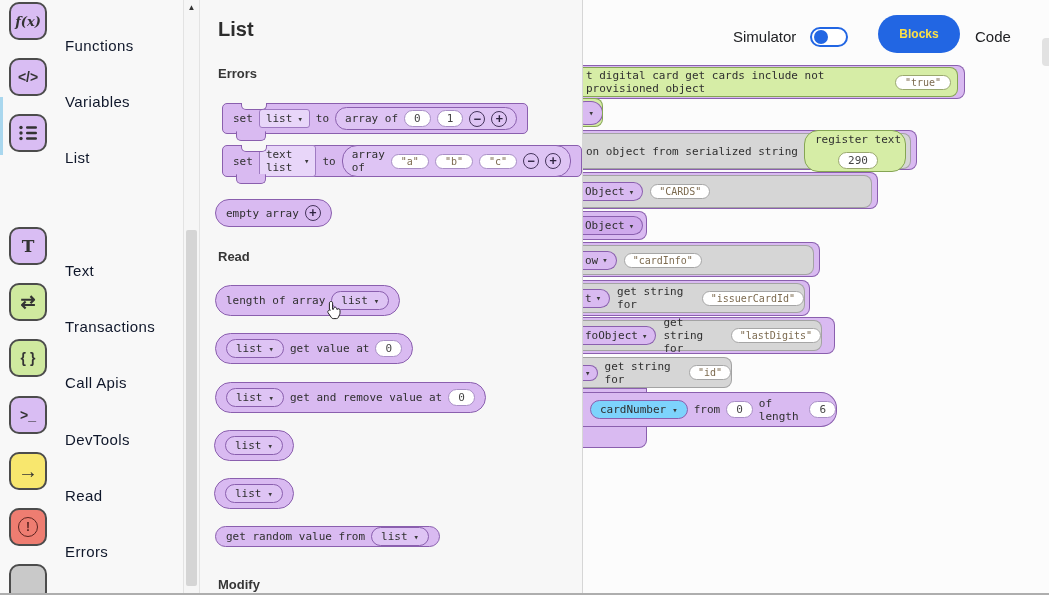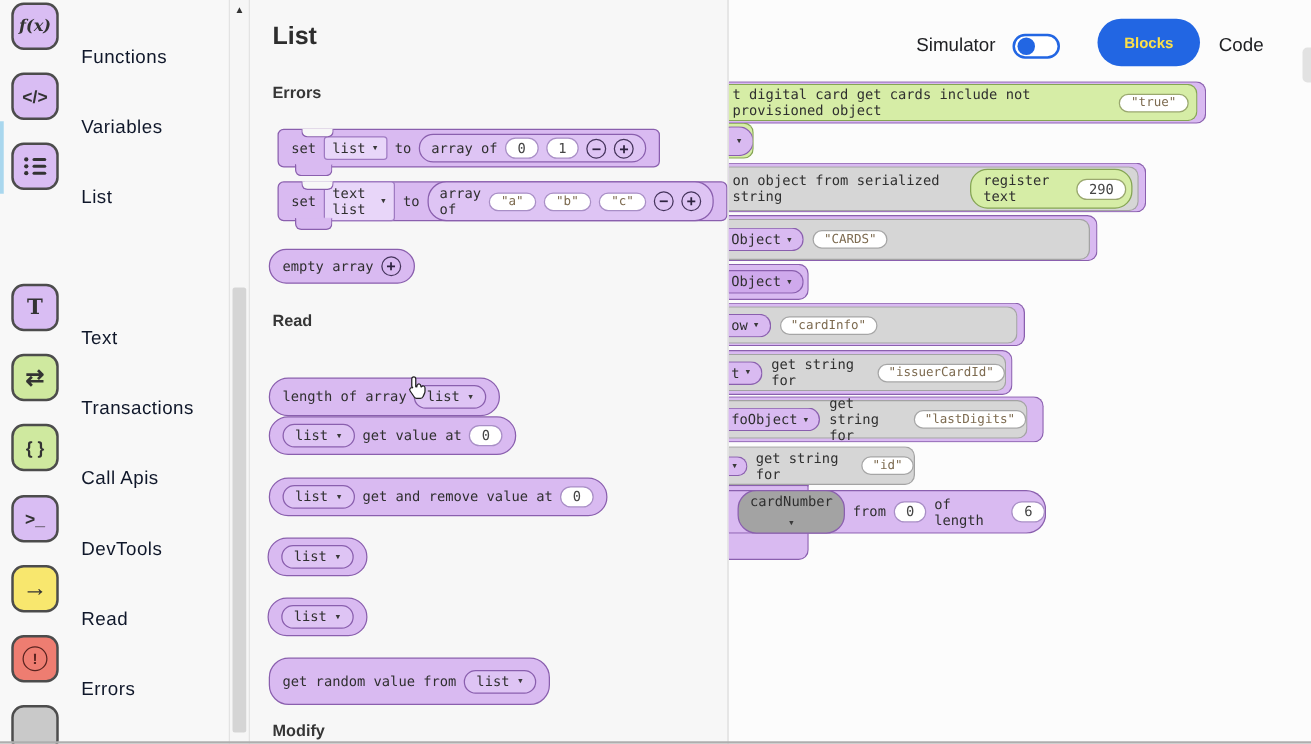--- a/index.html
+++ b/index.html
@@ -67,21 +67,21 @@
     font-family:"DejaVu Sans Mono", monospace; font-size:11px; color:#2f2f2f; }
   .gray  { background:#d6d6d6; border:1.5px solid #a3a3a3; border-left:none; }
   .green { background:#d6eda6; border:1.5px solid #85a554; border-left:none; }
   .pwrap { background:#d9baf1; border:1.5px solid #8a5fae; border-left:none; border-radius:0 8px 8px 0; position:absolute; }
   .cutR { border-radius:0 8px 8px 0; }
   .sockcut { background:#d9baf1; border:1.5px solid #8a5fae; border-left:none; border-radius:0 13px 13px 0;
     padding:2px 8px 2px 2px; display:flex; align-items:center; gap:4px; cursor:pointer; }
   .gray .sockcut { background:#d9baf1; }
   .wovg { background:#fff; border:1.5px solid #a6a6a6; border-radius:12px; padding:1px 8px; }
   .gpill { background:#d6eda6; border:1.5px solid #85a554; border-radius:14px; padding:2px 4px 2px 10px;
-    display:flex; align-items:center; gap:6px; }
+    display:flex; align-items:center; gap:6px;flex-direction:column; }
 
   
   #simulator-label { position:absolute; left:733px; top:28px; font-size:15px; color:#202124; }
   #toggle { position:absolute; left:810px; top:27px; width:38px; height:20px; background:#fff;
     border:2px solid #2266e3; border-radius:10px; cursor:pointer; }
   #toggle-knob { position:absolute; left:2px; top:1px; width:14px; height:14px; border-radius:50%; background:#2266e3; }
   #blocks-btn { position:absolute; left:878px; top:15px; width:82px; height:38px; background:#2266e3;
     border:none; border-radius:19px; color:#fde047; font-size:12px; font-weight:bold;
     font-family:"Liberation Sans", sans-serif; cursor:pointer; }
   #code-btn { position:absolute; left:975px; top:28px; font-size:15px; color:#202124; cursor:pointer; }
@@ -206,21 +206,21 @@
     </span>
   </div>
 
   <div class="blk purple pill" style="left:15px; top:199px; height:28px;">
     <span>empty array</span>
     <span class="circ">+</span>
   </div>
 
   <div class="fly-section" style="top:249px">Read</div>
 
-  <div class="blk purple pill" style="left:15px; top:302px; height:31px;">
+  <div class="blk purple pill" style="left:15px; top:285px; height:31px;">
     <span>length of array</span>
     <span class="sock clickable">
       <span>list</span>
       <span class="dd">▾</span>
     </span>
   </div>
 
   <div class="blk purple pill" style="left:15px; top:333px; height:31px;">
     <span class="sock clickable">
       <span>list</span>
@@ -246,21 +246,21 @@
     </span>
   </div>
 
   <div class="blk purple pill" style="left:14px; top:478px; height:31px;">
     <span class="sock clickable">
       <span>list</span>
       <span class="dd">▾</span>
     </span>
   </div>
 
-  <div class="blk purple pill" style="left:15px; top:526px; height:38px;">
+  <div class="blk purple pill" style="left:15px; top:526px; height:21px;">
     <span>get random value from</span>
     <span class="sock clickable">
       <span>list</span>
       <span class="dd">▾</span>
     </span>
   </div>
 
   <div class="fly-section" style="top:577px">Modify</div>
 </div>
 
@@ -335,21 +335,21 @@
 <div class="ws gray cutR" style="left:583px; top:357px; width:149px; height:31px; gap:7px;">
   <span class="sockcut" style="width:16px; padding:2px 6px 2px 0; justify-content:flex-end;">
     <span class="dd">▾</span>
   </span>
   <span>get string for</span>
   <span class="wovg qt">"id"</span>
 </div>
 
 <div class="ws purple" style="left:583px; top:388px; width:64px; height:60px; border-left:none; border-radius:0 0 8px 0;"></div>
 <div class="ws purple" style="left:583px; top:392px; width:254px; height:35px; border-left:none; border-radius:0 16px 16px 0; gap:6px; padding-left:7px;">
-  <span class="sock clickable" style="background:#a3a3a3;flex-direction:column;">
+  <span class="sock clickable" style="background:#7dd3fc;">
     <span>cardNumber</span>
     <span class="dd">▾</span>
   </span>
   <span>from</span>
   <span class="wov">0</span>
   <span>of length</span>
   <span class="wov">6</span>
 </div>
 
 <span id="simulator-label">Simulator</span>

